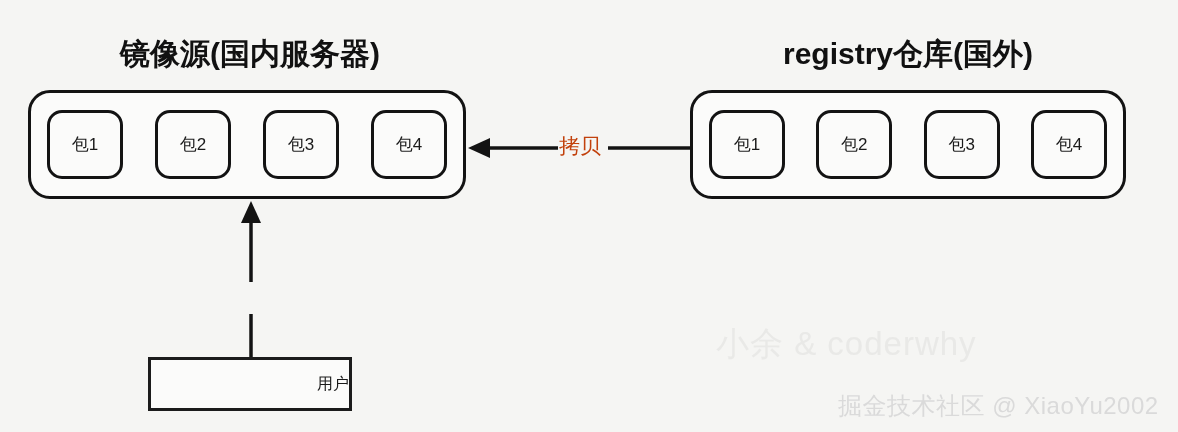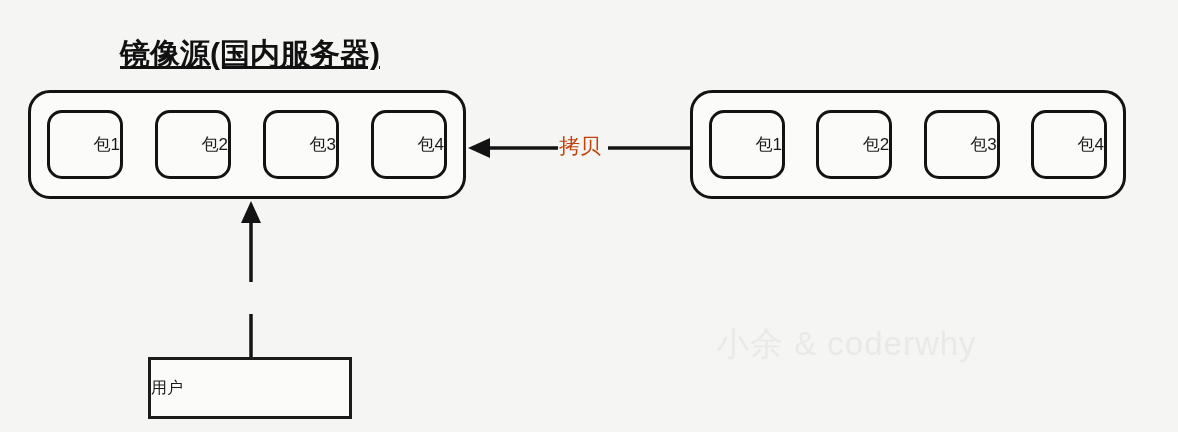--- a/index.html
+++ b/index.html
@@ -30,21 +30,20 @@
     color: #111111;
     letter-spacing: 0px;
     white-space: nowrap;
     text-align: center;
     line-height: 36px;
   }
   #title-mirror {
     left: 30px;
     top: 36px;
     width: 440px;
-    text-decoration: underline;
   }
   #title-registry {
     left: 690px;
     top: 36px;
     width: 436px;
   }
 
   
   .pkg-container {
     border: 3.5px solid #131313;
@@ -72,21 +71,21 @@
   
   .pkg-box {
     width: 76px;
     height: 69px;
     border: 3px solid #131313;
     border-radius: 15px;
     background: #fbfbfa;
     box-sizing: border-box;
     display: flex;
     align-items: center;
-    justify-content: flex-end;
+    justify-content: center;
     font-size: 17px;
     color: #1a1a1a;
     font-weight: 400;
   }
 
   
   #copy-arrow-svg {
     left: 462px;
     top: 120px;
     width: 236px;
@@ -120,27 +119,27 @@
     color: #141414;
     line-height: 30px;
     white-space: nowrap;
   }
 
   
   #user-box {
     left: 148px;
     top: 357px;
     width: 204px;
-    height: 62px;
+    height: 54px;
     border: 3px solid #1b1b1b;
     background: #fbfbfa;
     box-sizing: border-box;
     display: flex;
     align-items: center;
-    justify-content: flex-start;
+    justify-content: flex-end;
     font-size: 16px;
     color: #1a1a1a;
   }
 
   
   #watermark-primary {
     left: 716px;
     top: 322px;
     font-size: 33px;
     color: #e9e9e7;
@@ -173,20 +172,21 @@
       <span>包2</span>
     </div>
     <div class="pkg-box">
       <span>包3</span>
     </div>
     <div class="pkg-box">
       <span>包4</span>
     </div>
   </div>
 
+  <div class="abs group-title" id="title-registry">registry仓库(国外)</div>
 
   <div class="abs pkg-container" id="container-registry">
     <div class="pkg-box">
       <span>包1</span>
     </div>
     <div class="pkg-box">
       <span>包2</span>
     </div>
     <div class="pkg-box">
       <span>包3</span>
@@ -211,14 +211,15 @@
     <polygon points="23,5 13,27 33,27" fill="#131313"></polygon>
 
     <line x1="23" y1="118" x2="23" y2="164" stroke="#131313" stroke-width="3.5"></line>
   </svg>
 
   <div class="abs" id="user-box">
     <span>用户</span>
   </div>
 
   <div class="abs" id="watermark-primary">小余 &amp; coderwhy</div>
+  <div class="abs" id="watermark-secondary">掘金技术社区 @ XiaoYu2002</div>
 
 </div>
 
 </body></html>

